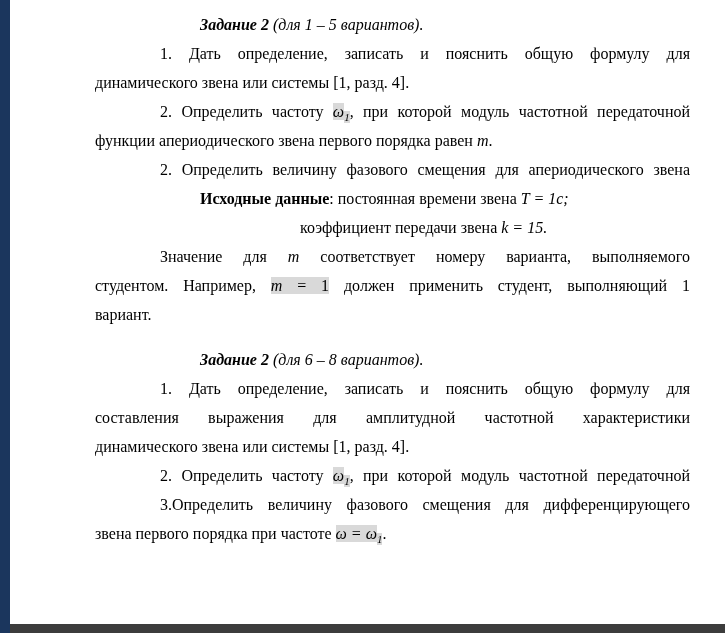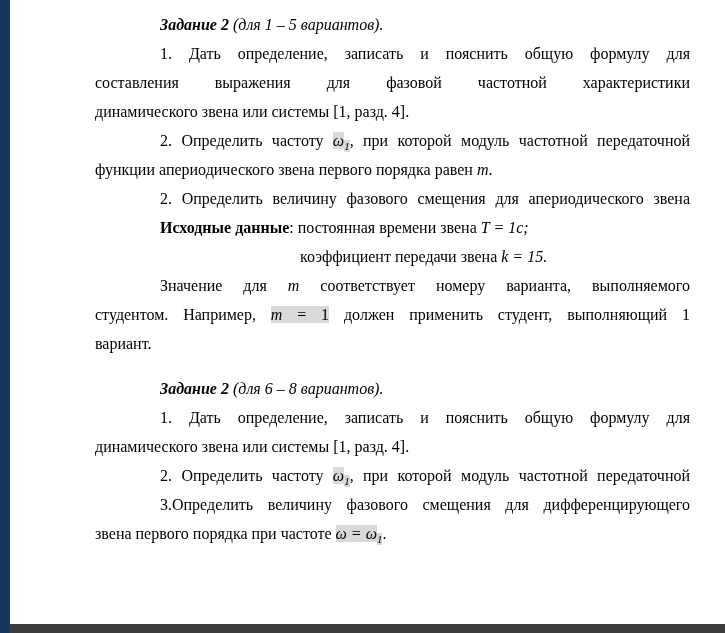--- a/index.html
+++ b/index.html
@@ -34,36 +34,35 @@
   }
   .para { margin: 0; }
   .para.spacer { height: 16px; }
   .line {
     text-align: justify;
     text-align-last: justify;
   }
   .line.last { text-align-last: left; }
   .line.indent { padding-left: 65px; }
   .line.tab { padding-left: 205px; }
-  .b { font-weight: bold; }
+  .b { font-weight: bold; margin-left: 40px; }
   .i { font-style: italic; }
   .sub { vertical-align: -4px; font-size: 11px; line-height: 0; }
   .field { background: #d9d9d9; }
 </style>
 </head>
 <body style="background: rgb(255, 255, 255);">
 
 <div class="accent-strip" style="background: rgb(27, 54, 93);"></div>
 <div class="content">
     <div class="para">
       <div class="line indent last"><span class="b i">Задание 2</span><span class="i"> (для 1 – 5 вариантов).</span></div>
     </div>
     <div class="para">
       <div class="line indent"><span class="">1. Дать определение, записать и пояснить общую формулу для</span></div>
-      <div class="line"><span class="">составления выражения для фазовой частотной характеристики</span></div>
       <div class="line last"><span class="">динамического звена или системы [1, разд. 4].</span></div>
     </div>
     <div class="para">
       <div class="line indent"><span class="">2. Определить частоту </span><span class="i field" style="background: rgb(217, 217, 217);">ω</span><span class="i sub field" style="background: rgb(217, 217, 217);">1</span><span class="">, при которой модуль частотной передаточной</span></div>
       <div class="line last"><span class="">функции апериодического звена первого порядка равен </span><span class="i">m</span><span class="">.</span></div>
     </div>
     <div class="para">
       <div class="line indent"><span class="">2. Определить величину фазового смещения для апериодического звена</span></div>
     </div>
     <div class="para">
@@ -76,20 +75,21 @@
       <div class="line indent"><span class="">Значение для </span><span class="i">m</span><span class=""> соответствует номеру варианта, выполняемого</span></div>
       <div class="line"><span class="">студентом. Например, </span><span class="i field" style="background: rgb(217, 217, 217);">m</span><span class="field" style="background: rgb(217, 217, 217);"> = 1</span><span class=""> должен применить студент, выполняющий 1</span></div>
       <div class="line last"><span class="">вариант.</span></div>
     </div>
     <div class="para spacer"></div>
     <div class="para">
       <div class="line indent last"><span class="b i">Задание 2</span><span class="i"> (для 6 – 8 вариантов).</span></div>
     </div>
     <div class="para">
       <div class="line indent"><span class="">1. Дать определение, записать и пояснить общую формулу для</span></div>
+      <div class="line"><span class="">составления выражения для амплитудной частотной характеристики</span></div>
       <div class="line last"><span class="">динамического звена или системы [1, разд. 4].</span></div>
     </div>
     <div class="para">
       <div class="line indent"><span class="">2. Определить частоту </span><span class="i field" style="background: rgb(217, 217, 217);">ω</span><span class="i sub field" style="background: rgb(217, 217, 217);">1</span><span class="">, при которой модуль частотной передаточной</span></div>
     </div>
     <div class="para">
       <div class="line indent"><span class="">3.Определить величину фазового смещения для дифференцирующего</span></div>
       <div class="line last"><span class="">звена первого порядка при частоте </span><span class="i field" style="background: rgb(217, 217, 217);">ω = ω</span><span class="i sub field" style="background: rgb(217, 217, 217);">1</span><span class="">.</span></div>
     </div>
   </div>

